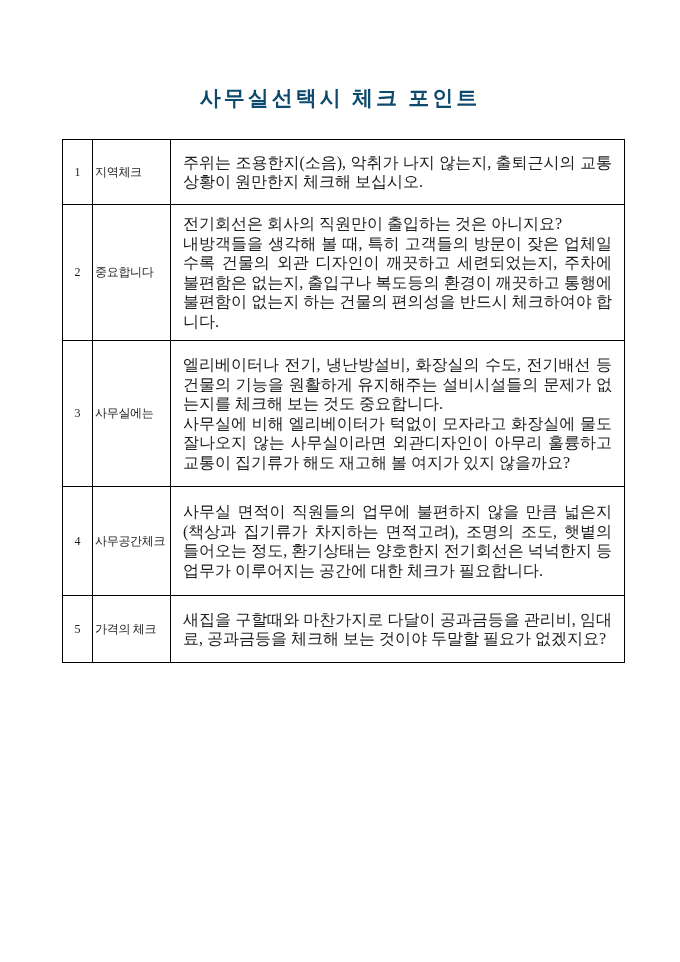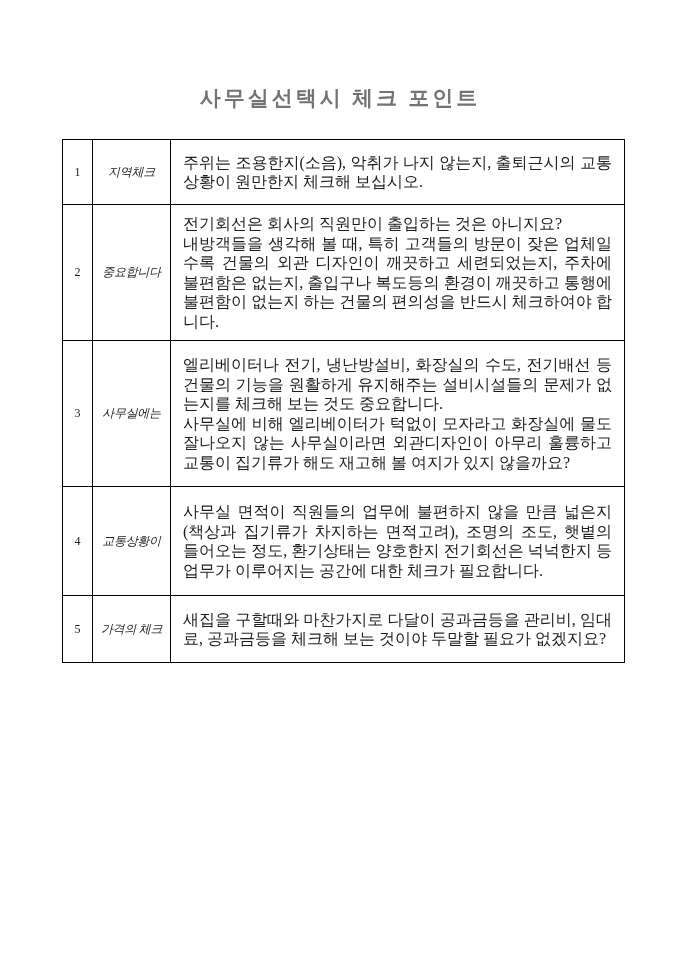--- a/index.html
+++ b/index.html
@@ -20,21 +20,21 @@
   }
   .title {
     position: absolute;
     top: 84px;
     left: 0;
     width: 100%;
     text-align: center;
     font-size: 21px;
     font-weight: bold;
     letter-spacing: 3px;
-    color: #737373;
+    color: #0c4a6e;
   }
   .check-table {
     position: absolute;
     top: 139px;
     left: 62px;
     width: 563px;
     border-collapse: collapse;
     table-layout: fixed;
   }
   .check-table td {
@@ -42,25 +42,24 @@
     vertical-align: middle;
     background: #ffffff;
   }
   td.num {
     width: 30px;
     text-align: center;
     font-size: 12px;
   }
   td.cat {
     width: 78px;
-    text-align: center;
+    text-align: left;
     font-size: 12px;
     letter-spacing: -0.3px;
     padding: 0 2px;
-    font-style: italic;
   }
   td.desc {
     padding: 9px 12px;
     font-size: 16px;
     line-height: 19.5px;
     text-align: justify;
     white-space: pre-line;
     word-break: break-all;
   }
   tr.r1 { height: 65px; }
@@ -90,21 +89,21 @@
 내방객들을 생각해 볼 때, 특히 고객들의 방문이 잦은 업체일수록 건물의 외관 디자인이 깨끗하고 세련되었는지, 주차에 불편함은 없는지, 출입구나 복도등의 환경이 깨끗하고 통행에 불편함이 없는지 하는 건물의 편의성을 반드시 체크하여야 합니다.</td>
       </tr>
       <tr class="r3">
         <td class="num">3</td>
         <td class="cat">사무실에는</td>
         <td class="desc">엘리베이터나 전기, 냉난방설비, 화장실의 수도, 전기배선 등 건물의 기능을 원활하게 유지해주는 설비시설들의 문제가 없는지를 체크해 보는 것도 중요합니다.
 사무실에 비해 엘리베이터가 턱없이 모자라고 화장실에 물도 잘나오지 않는 사무실이라면 외관디자인이 아무리 훌륭하고 교통이 집기류가 해도 재고해 볼 여지가 있지 않을까요?</td>
       </tr>
       <tr class="r4">
         <td class="num">4</td>
-        <td class="cat">교통상황이</td>
+        <td class="cat">사무공간체크</td>
         <td class="desc">사무실 면적이 직원들의 업무에 불편하지 않을 만큼 넓은지 (책상과 집기류가 차지하는 면적고려), 조명의 조도, 햇볕의 들어오는 정도, 환기상태는 양호한지 전기회선은 넉넉한지 등 업무가 이루어지는 공간에 대한 체크가 필요합니다.</td>
       </tr>
       <tr class="r5">
         <td class="num">5</td>
         <td class="cat">가격의 체크</td>
         <td class="desc">새집을 구할때와 마찬가지로 다달이 공과금등을 관리비, 임대료, 공과금등을 체크해 보는 것이야 두말할 필요가 없겠지요?</td>
       </tr>
     </tbody>
   </table>
 

